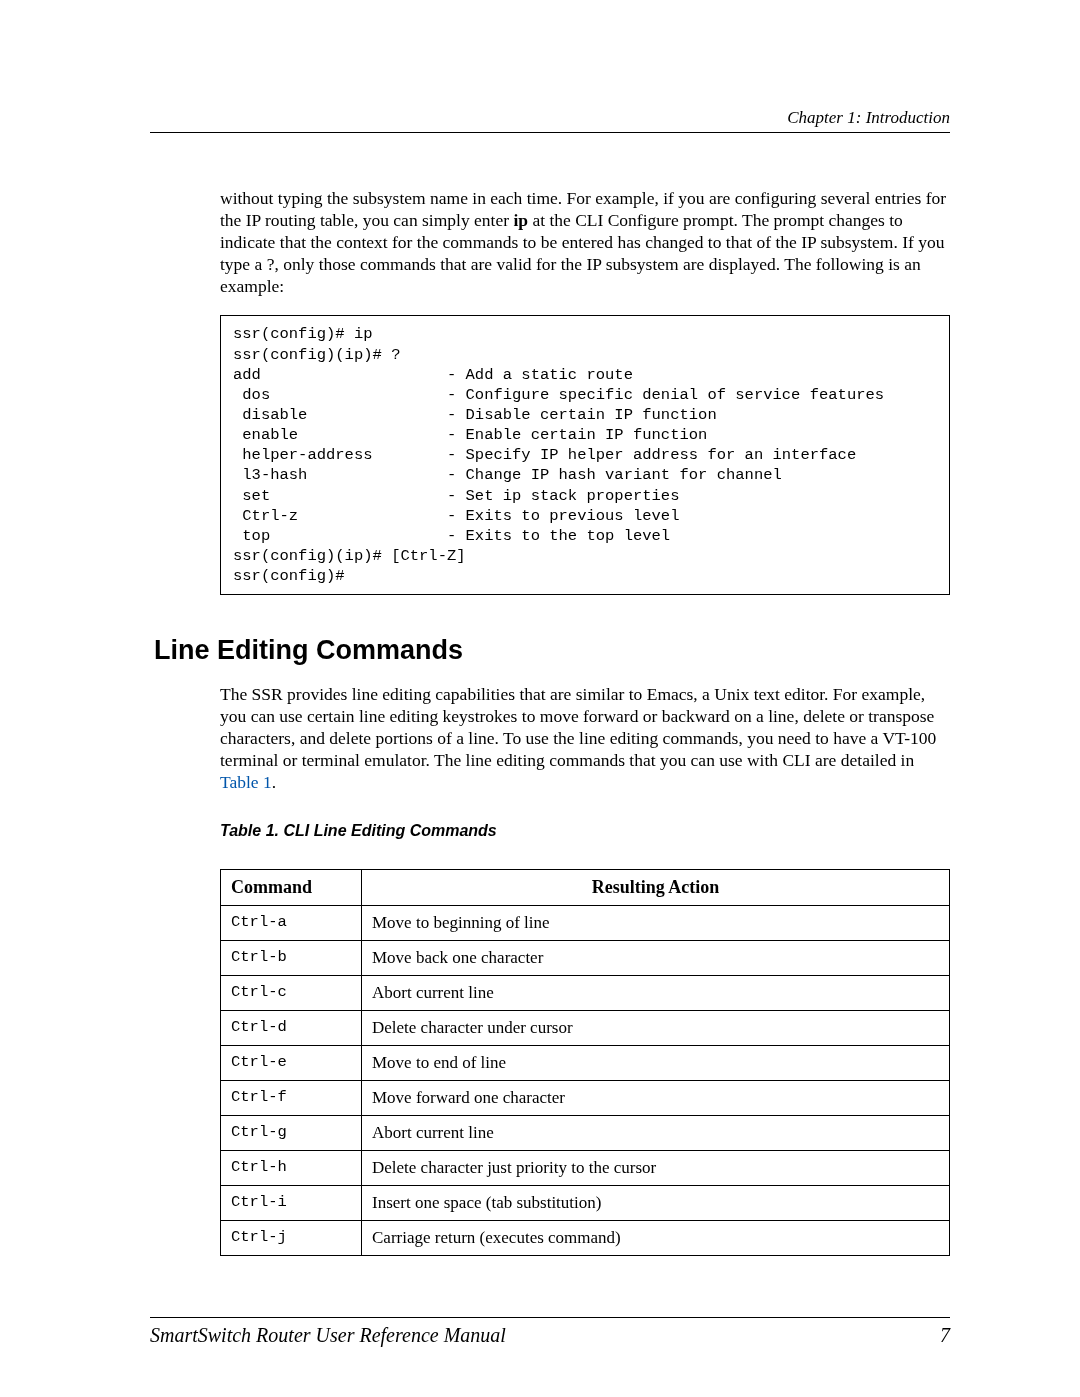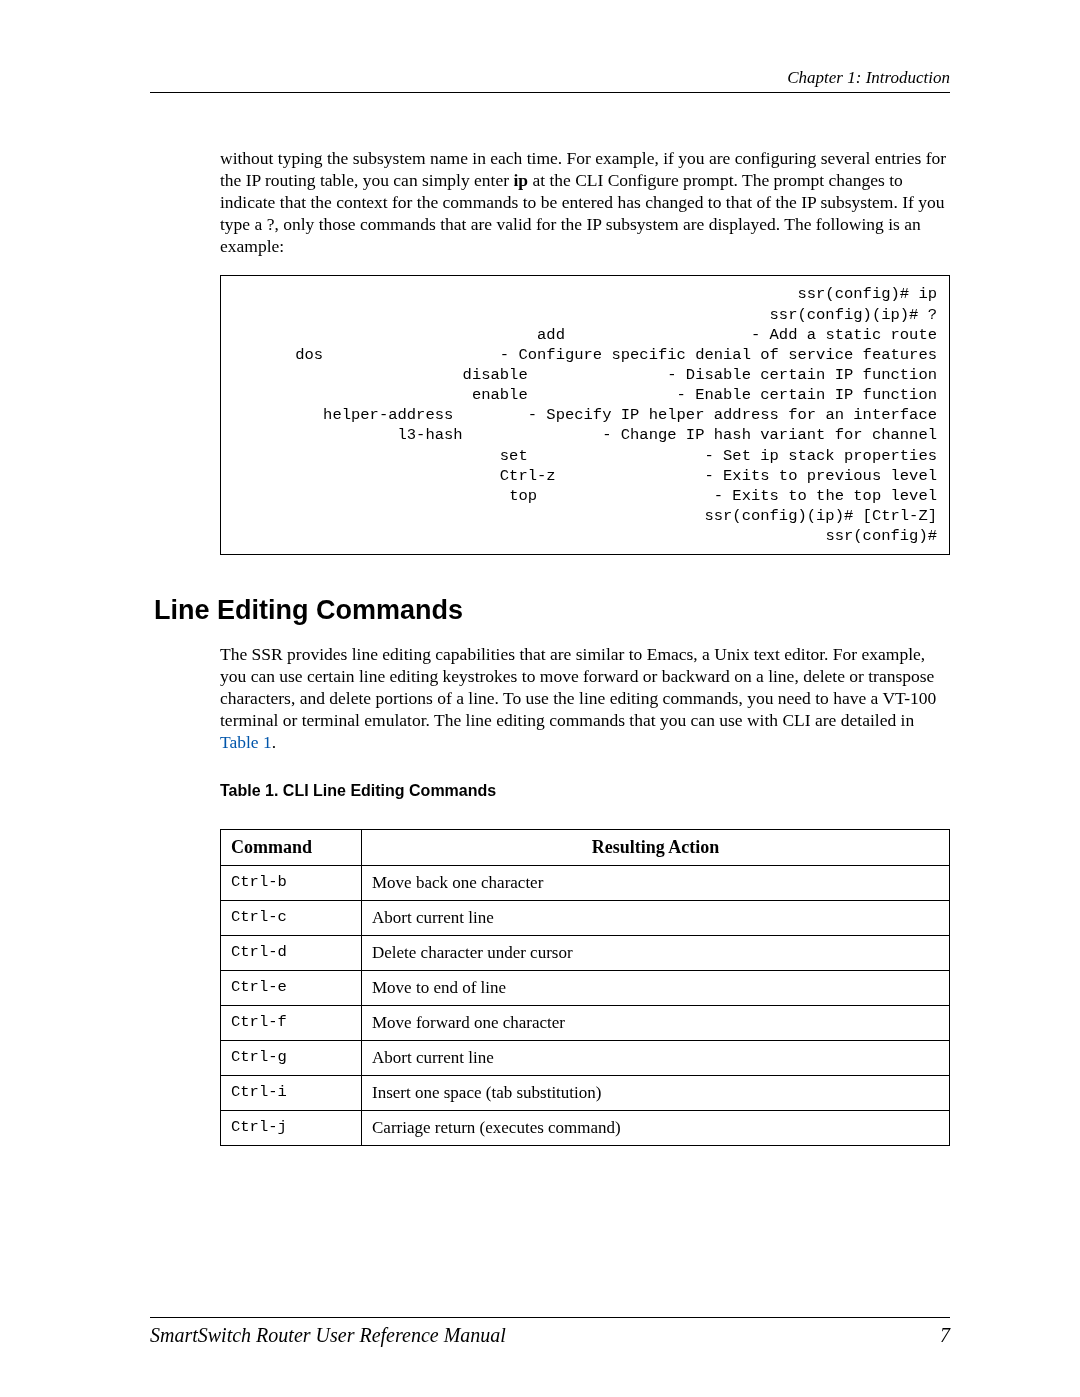--- a/index.html
+++ b/index.html
@@ -4,21 +4,21 @@
 <style>
   body {
     margin: 0;
     padding: 0;
     background: #fff;
     font-family: "Palatino Linotype", "Book Antiqua", Palatino, serif;
     color: #000;
     width: 1080px;
   }
   .page {
-    padding: 68px 130px 60px 150px;
+    padding: 108px 130px 60px 150px;
     box-sizing: border-box;
     min-height: 1397px;
     position: relative;
   }
   .header-line {
     border-bottom: 1px solid #000;
     margin-bottom: 55px;
   }
   .chapter-title {
     text-align: right;
@@ -38,35 +38,35 @@
   .code-box {
     margin-left: 70px;
     margin-top: 18px;
     margin-bottom: 40px;
     border: 1px solid #000;
     padding: 8px 12px 8px 12px;
     font-family: "Courier New", Courier, monospace;
     font-size: 15.5px;
     line-height: 1.3;
     white-space: pre;
-    text-align: right;
   }
   h2.section {
     font-family: "Segoe UI", "Helvetica Neue", Arial, sans-serif;
     font-weight: bold;
     font-size: 27px;
     margin: 0 0 18px 4px;
   }
   .table-caption {
     margin-left: 70px;
     font-family: "Segoe UI", "Helvetica Neue", Arial, sans-serif;
     font-weight: bold;
     font-size: 16px;
     margin-top: 28px;
     margin-bottom: 10px;
+    font-style: italic;
   }
   table.cli {
     margin-left: 70px;
     border-collapse: collapse;
     width: calc(100% - 70px);
     margin-top: 29px;
   }
   table.cli th, table.cli td {
     border: 1px solid #000;
     padding: 7px 10px;
@@ -147,20 +147,24 @@
 
   <table class="cli">
     <thead>
       <tr>
         <th class="col-command">Command</th>
         <th class="col-action">Resulting Action</th>
       </tr>
     </thead>
     <tbody>
       <tr>
+          <td class="cmd">Ctrl-a</td>
+          <td class="act">Move to beginning of line</td>
+        </tr>
+      <tr>
           <td class="cmd">Ctrl-b</td>
           <td class="act">Move back one character</td>
         </tr>
       <tr>
           <td class="cmd">Ctrl-c</td>
           <td class="act">Abort current line</td>
         </tr>
       <tr>
           <td class="cmd">Ctrl-d</td>
           <td class="act">Delete character under cursor</td>
@@ -169,20 +173,24 @@
           <td class="cmd">Ctrl-e</td>
           <td class="act">Move to end of line</td>
         </tr>
       <tr>
           <td class="cmd">Ctrl-f</td>
           <td class="act">Move forward one character</td>
         </tr>
       <tr>
           <td class="cmd">Ctrl-g</td>
           <td class="act">Abort current line</td>
+        </tr>
+      <tr>
+          <td class="cmd">Ctrl-h</td>
+          <td class="act">Delete character just priority to the cursor</td>
         </tr>
       <tr>
           <td class="cmd">Ctrl-i</td>
           <td class="act">Insert one space (tab substitution)</td>
         </tr>
       <tr>
           <td class="cmd">Ctrl-j</td>
           <td class="act">Carriage return (executes command)</td>
         </tr>
     </tbody>

